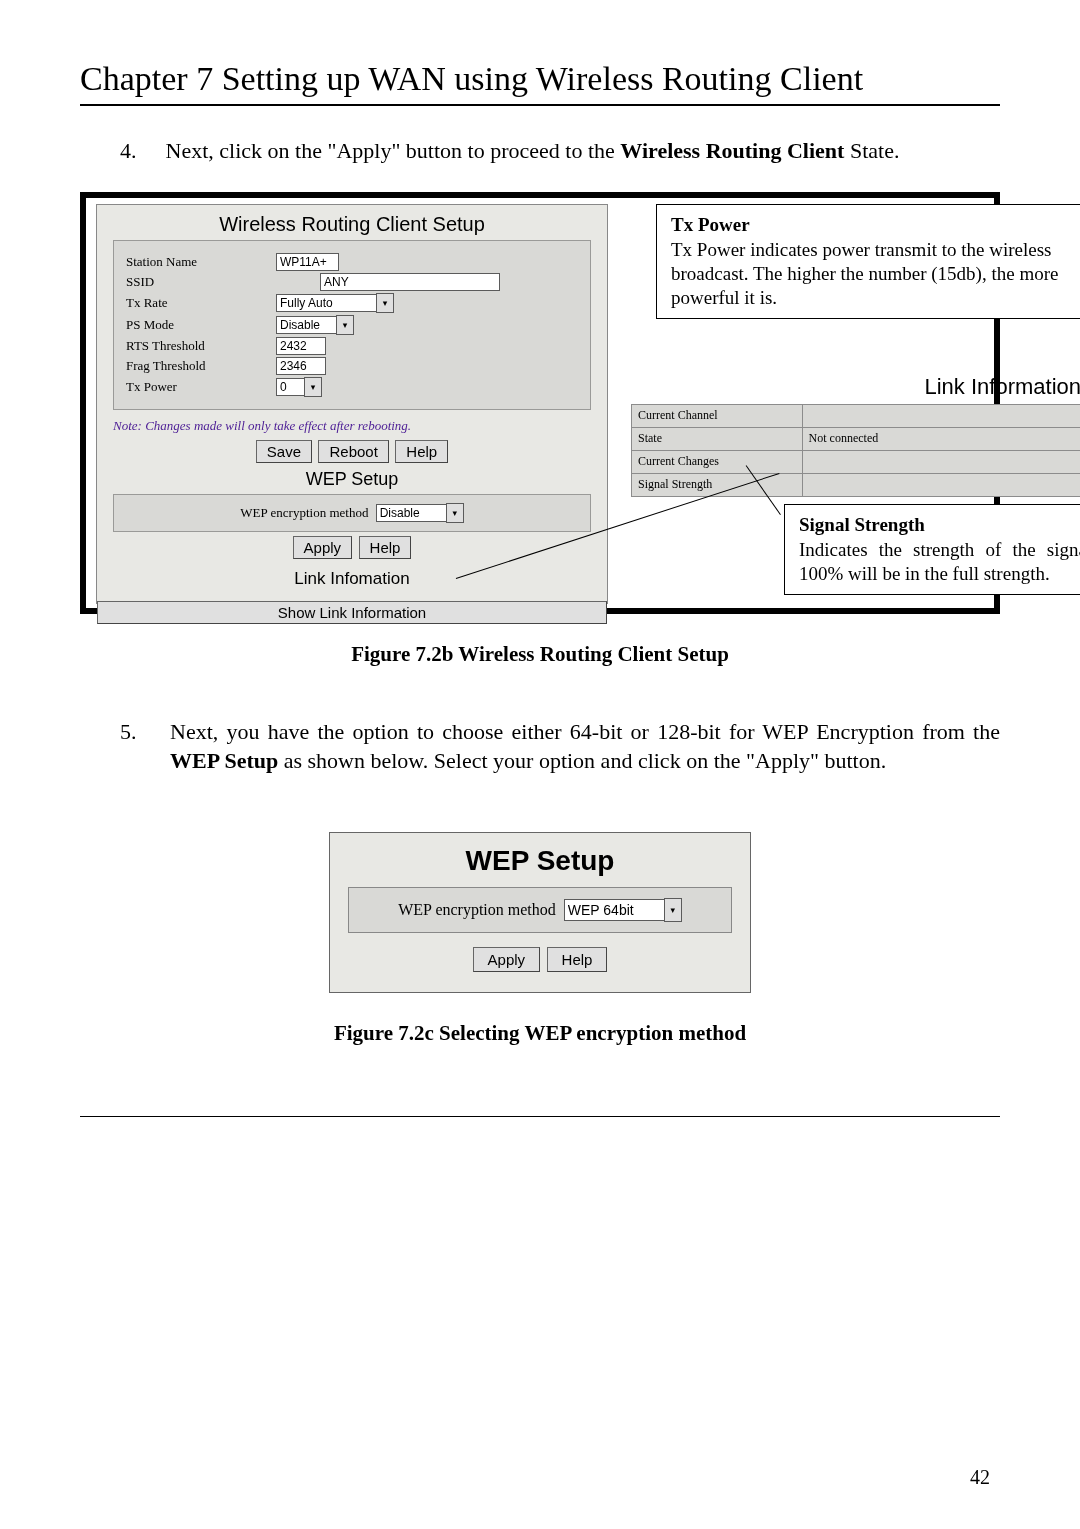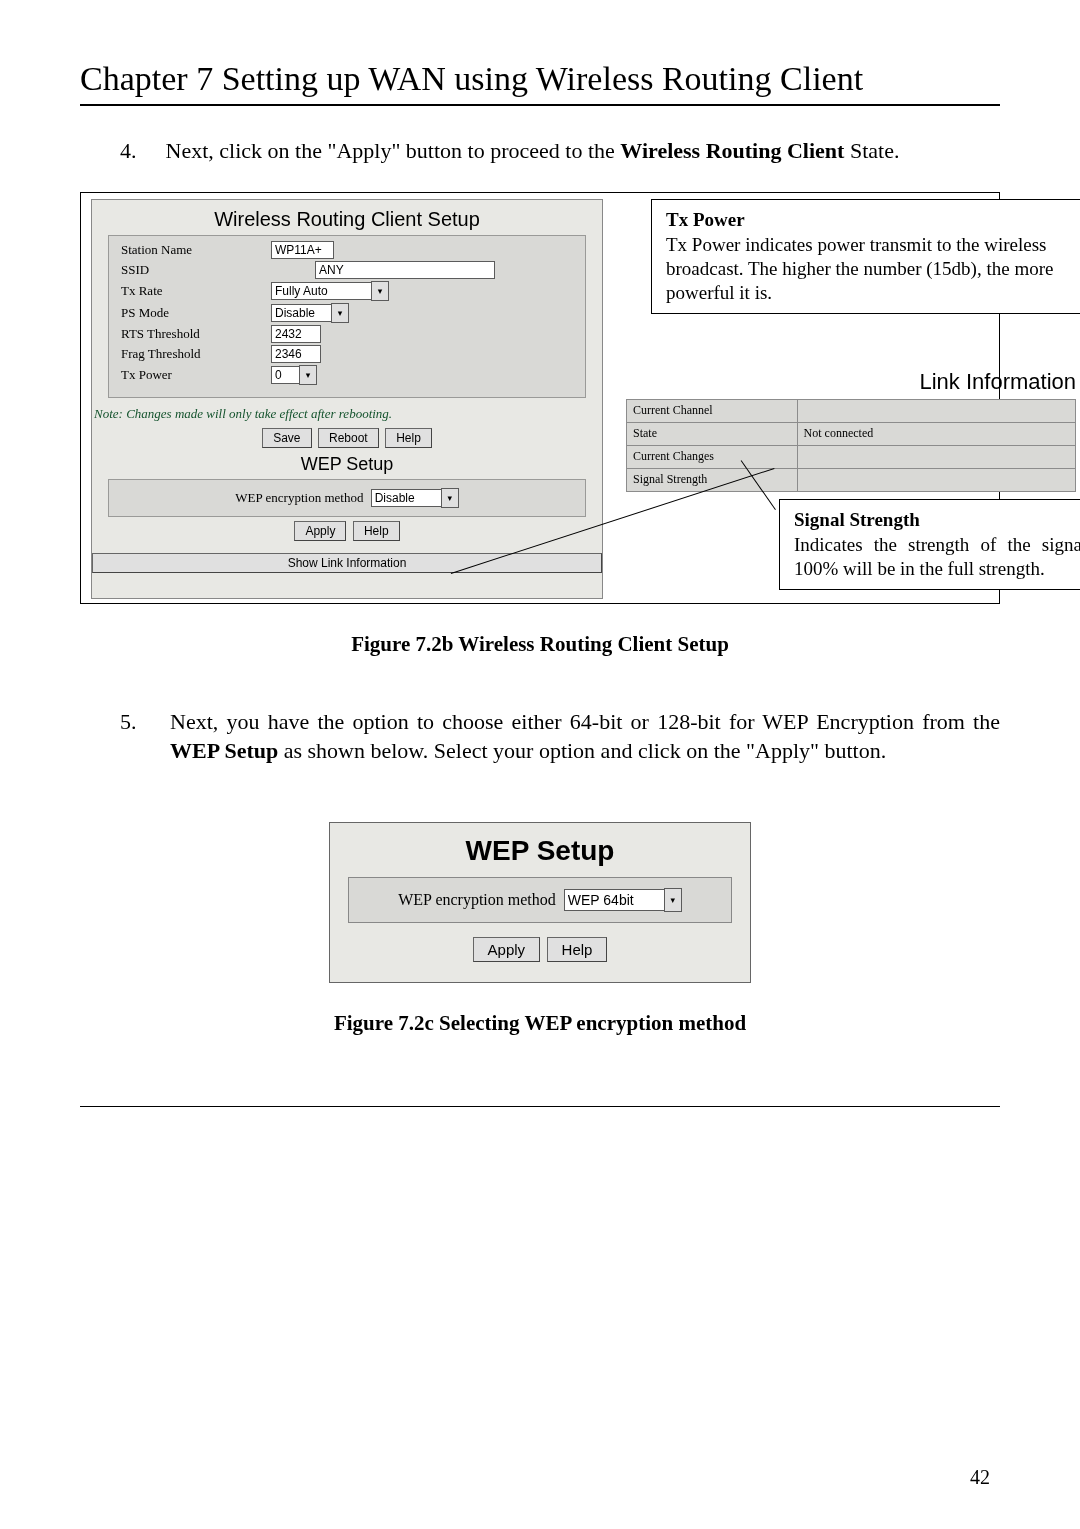--- a/index.html
+++ b/index.html
@@ -20,33 +20,33 @@
   h1.chapter{font-size:34px;font-weight:normal;margin:0 0 6px 0;}
   hr.rule{border:none;border-top:2px solid #000;margin:0 0 30px 0;}
   .bodytext{font-size:22px;line-height:1.35;margin:0 0 26px 0;}
   .bodytext .num{display:inline-block;width:40px;margin-left:40px;}
   .bodytext b{font-weight:bold;}
   .just{text-align:justify;}
   .listblock{margin-left:90px;}
   .figcap{text-align:center;font-size:21px;font-weight:bold;margin:28px 0 50px 0;}
   
   .mock{font-family:var(--sans);}
-  .fig72b{position:relative;height:410px;margin:8px 0 0 0;border:1px solid #000000;}
+  .fig72b{position:relative;height:410px;margin:8px 0 0 0;border:6px solid #000000;}
   .wrcs{position:absolute;left:10px;top:6px;width:510px;height:398px;border:1px solid #888;background:var(--panel-bg2);}
   .wrcs .title{font-family:var(--sans);font-size:20px;text-align:center;margin:8px 0 4px 0;}
-  .wrcs .inner{margin:0 16px 0 16px;background:var(--panel-bg);border:1px solid #9a9a98;padding:3px 12px 10px 12px;}
+  .wrcs .inner{margin:0 16px 0 16px;background:var(--panel-bg);border:1px solid #9a9a98;padding:10px 12px 10px 12px;}
   .row{display:flex;align-items:center;font-size:13px;font-family:var(--serif);margin:2px 0;}
   .row .lbl{width:150px;}
   .txtinput{font-family:var(--sans);font-size:12px;background:#fff;border:1px solid #5b5b5b;padding:0 3px;height:18px;box-sizing:border-box;}
   .selwrap{display:inline-flex;align-items:center;}
   .selwrap .txtinput{border-right:none;}
   .dd{width:16px;height:18px;background:var(--btn-face);border:1px solid #5b5b5b;display:inline-flex;align-items:center;justify-content:center;font-size:9px;}
-  .note{font-style:italic;color:#14532d;font-size:13px;font-family:var(--serif);margin:8px 0 6px 2px;}
+  .note{font-style:italic;color:#4c1d95;font-size:13px;font-family:var(--serif);margin:8px 0 6px 16px;}
   .btnrow{text-align:center;margin:4px 0 6px 0;}
-  .btn{display:inline-block;font-family:var(--sans);font-size:12px;padding:2px 10px;background:var(--btn-face);border:1px solid #666;border-right-color:#444;border-bottom-color:#444;margin:0 1px;}
+  .btn{display:inline-block;font-family:var(--sans);font-size:15px;padding:2px 10px;background:var(--btn-face);border:1px solid #666;border-right-color:#444;border-bottom-color:#444;margin:0 1px;}
   .subsect{font-family:var(--sans);font-size:18px;text-align:center;margin:6px 0 4px 0;}
   .wepbox{margin:4px 16px 0 16px;border:1px solid #9a9a98;background:var(--panel-bg);padding:8px;text-align:center;font-family:var(--serif);font-size:13px;}
   .linkinfo{font-family:var(--sans);font-size:17px;text-align:center;margin:10px 0 4px 0;}
   .showbtn{display:block;margin:12px auto;}
   
   .linktable{position:absolute;left:545px;top:176px;width:450px;}
   .linktable .lt-title{font-family:var(--sans);font-size:22px;text-align:right;margin:0 0 4px 0;}
   .lt-grid{width:100%;border-collapse:collapse;font-family:var(--serif);font-size:12px;background:var(--panel-bg);}
   .lt-grid td{border:1px solid #8c8c8c;padding:2px 6px;height:18px;}
   .lt-grid td:first-child{width:38%;}
@@ -134,20 +134,21 @@
         <span>WEP encryption method</span>
         <span class="selwrap" style="margin-left:4px;">
           <input class="txtinput" style="width: 70px;" value="Disable">
           <span class="dd">▾</span>
         </span>
       </div>
       <div class="btnrow">
         <span class="btn">Apply</span>
         <span class="btn">Help</span>
       </div>
+      <div class="linkinfo">Link Infomation</div>
       <div class="btnrow">
         <span class="btn showbtn">Show Link Information</span>
       </div>
     </div>
 
     <div class="linktable">
       <div class="lt-title">Link Information</div>
       <table class="lt-grid">
         <tbody>
             <tr>

